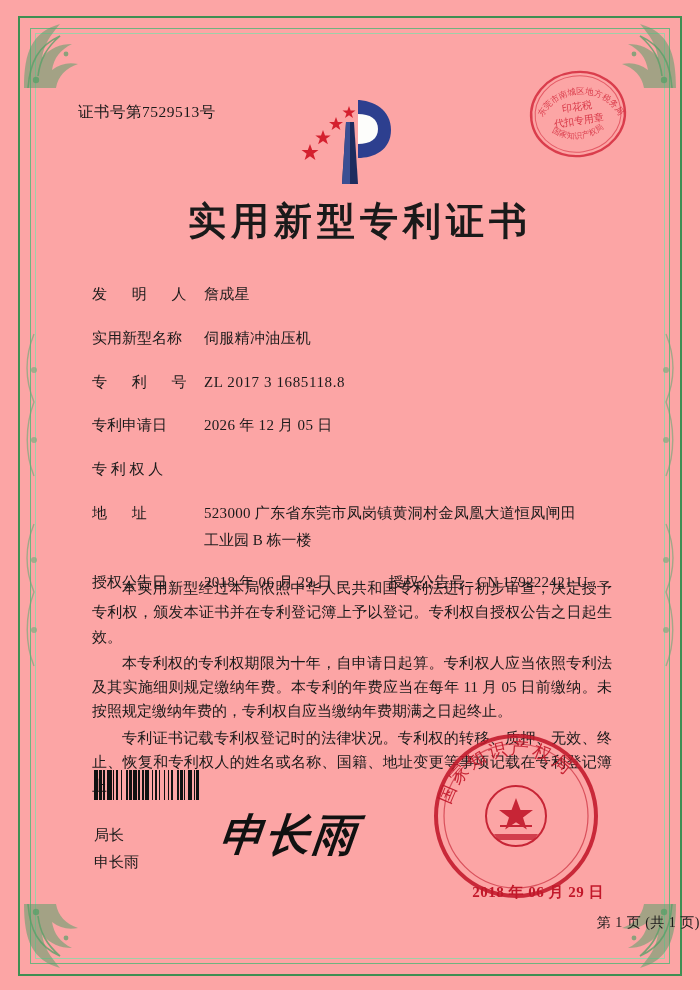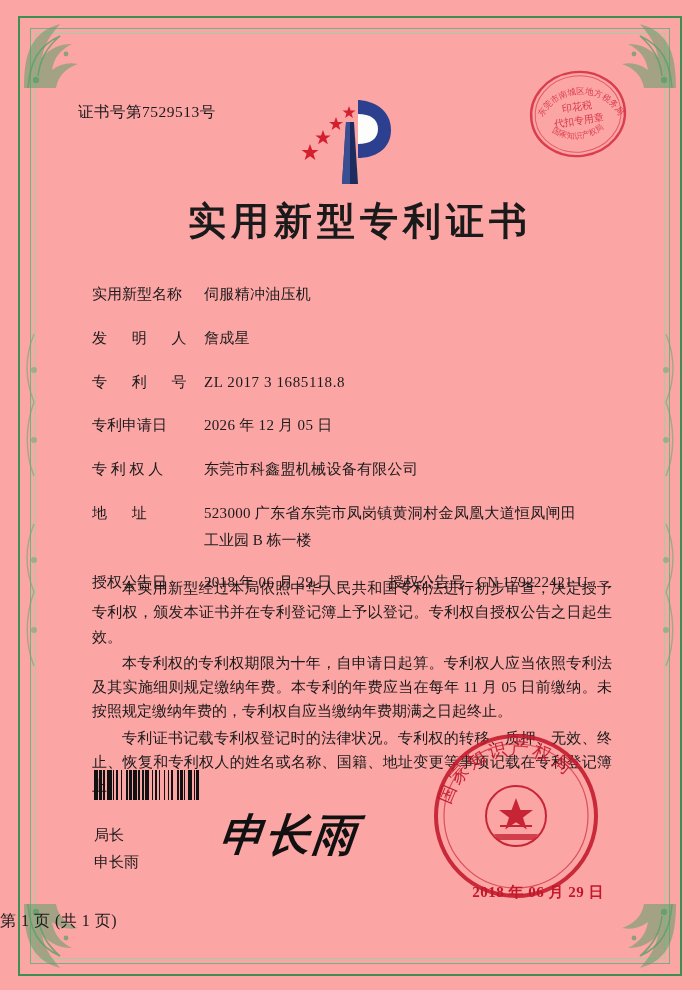--- a/index.html
+++ b/index.html
@@ -213,22 +213,22 @@
     color: #c2182a;
     letter-spacing: .5px;
     font-weight: bold;
   }
 
   
   .footer {
     position: absolute;
     left: 0; right: 0;
     bottom: 58px;
-    text-align: left;
-    font-size: 16px;
+    text-align: right;
+    font-size: 14px;
     letter-spacing: .5px;
   }
 </style>
 </head>
 <body>
 
 <div class="page">
 
   <div class="border-outer"></div>
   <div class="border-inner"></div>
@@ -332,38 +332,37 @@
           <textPath href="#arcBot" startOffset="16%">国家知识产权局</textPath>
         </text>
       </g>
     </svg>
   </div>
 
   <div class="title">实用新型专利证书</div>
 
   <div class="fields">
     <div class="row">
+      <div class="label sp">发 明 人</div>
+      <div class="value">詹成星</div>
+    </div>
+    <div class="row">
       <div class="label">实用新型名称</div>
       <div class="value">伺服精冲油压机</div>
     </div>
     <div class="row">
-      <div class="label sp">发 明 人</div>
-      <div class="value">詹成星</div>
-    </div>
-    <div class="row">
       <div class="label sp">专 利 号</div>
       <div class="value mono">ZL 2017 3 1685118.8</div>
     </div>
     <div class="row">
       <div class="label">专利申请日</div>
       <div class="value">2026 年 12 月 05 日</div>
     </div>
     <div class="row">
       <div class="label">专 利 权 人</div>
-      <div class="value">东莞市科鑫盟机械设备有限公司</div>
     </div>
     <div class="row">
       <div class="label sp">地 址</div>
       <div class="value">523000  广东省东莞市凤岗镇黄洞村金凤凰大道恒凤闸田</div>
     </div>
     <div class="cont-line">工业园 B 栋一楼</div>
     <div class="row two-col">
       <div class="label">授权公告日</div>
       <div class="value">2018 年 06 月 29 日</div>
       <div class="value value2-label">授权公告号</div>

